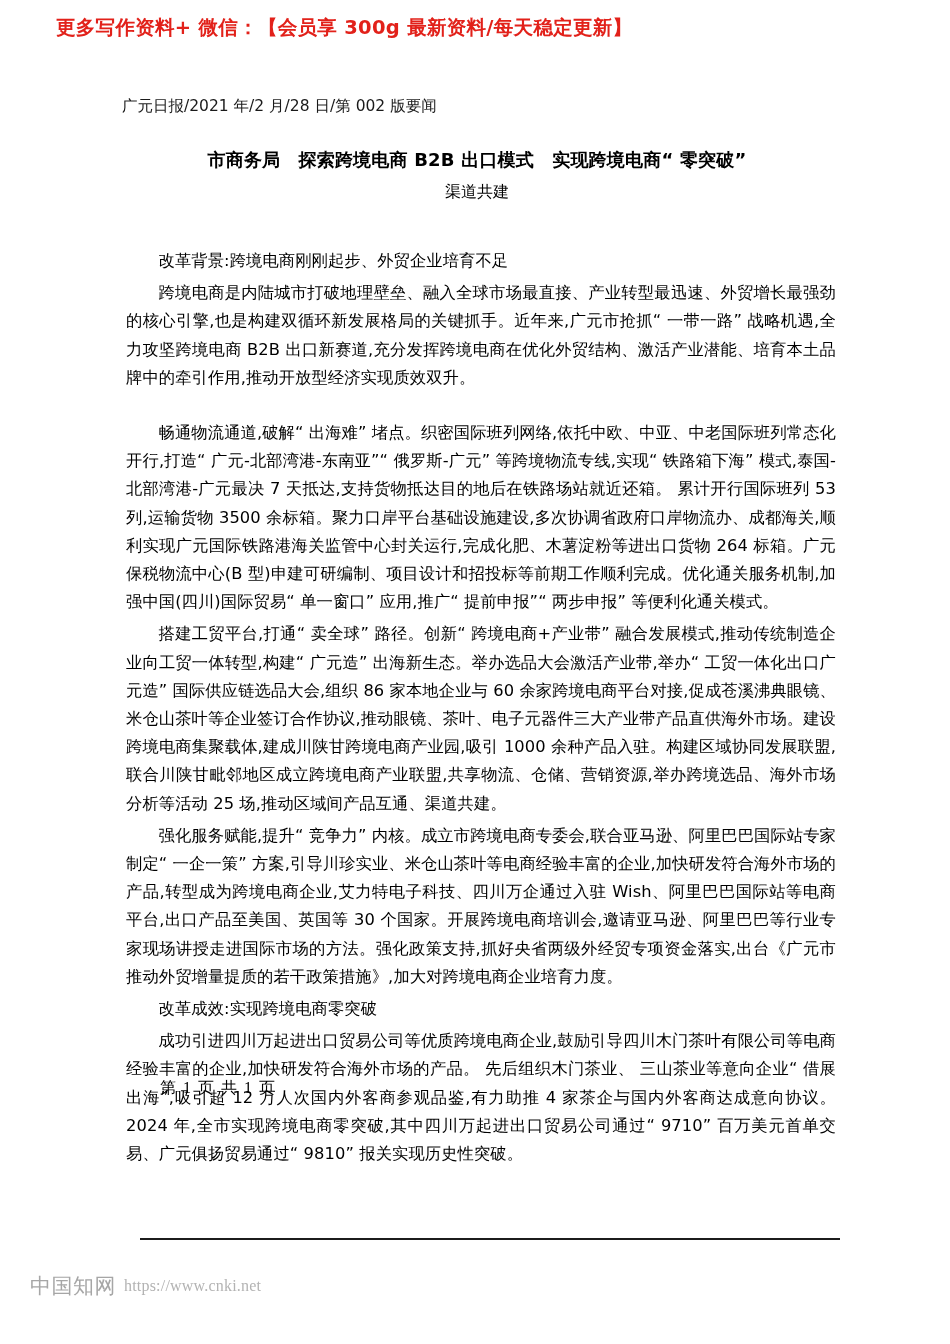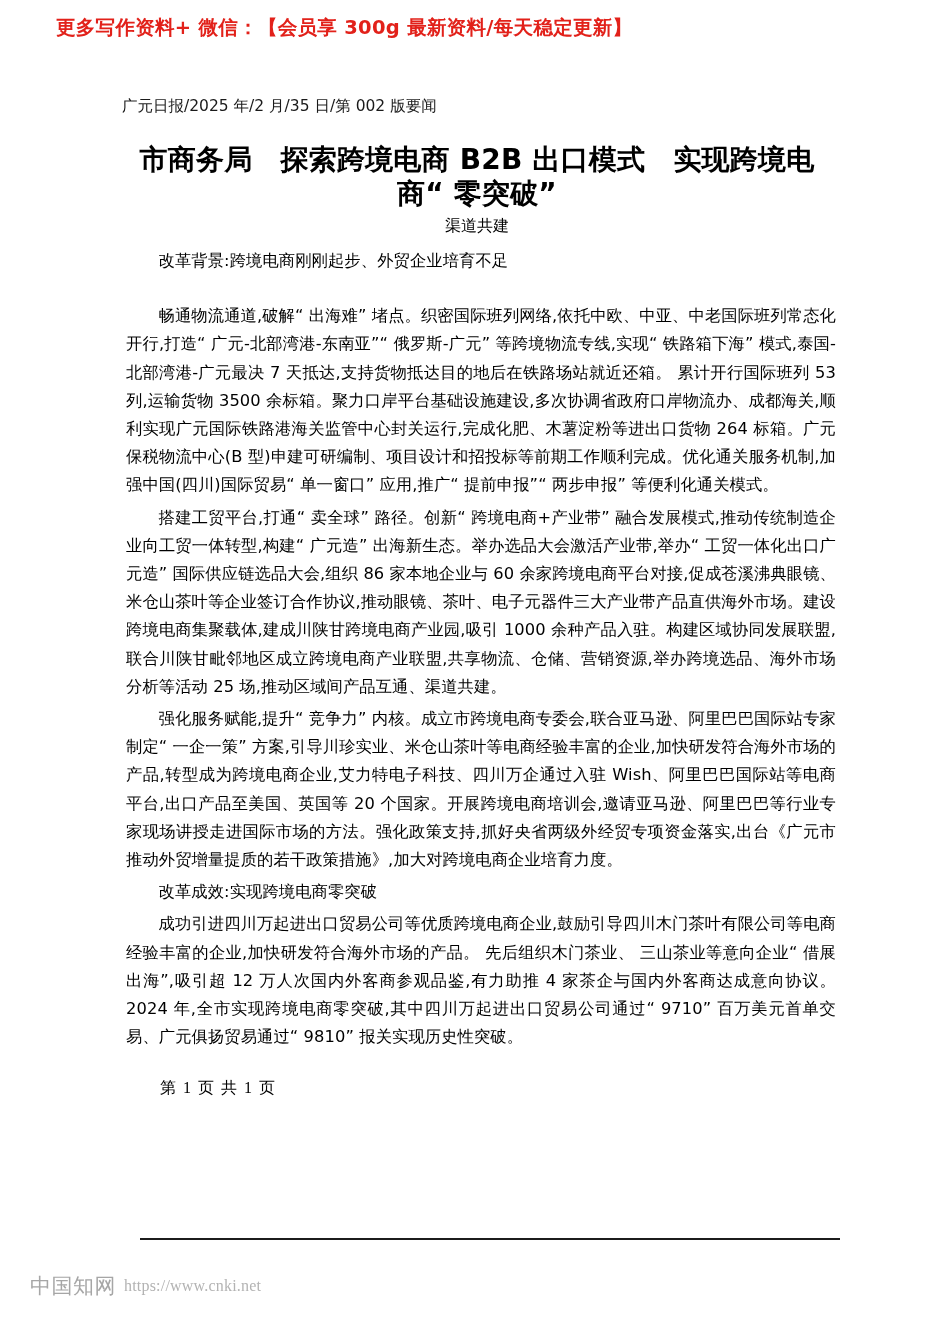--- a/index.html
+++ b/index.html
@@ -53,21 +53,21 @@
   
   .title-block {
     position: absolute;
     left: 118px;
     top: 143px;
     width: 718px;
     text-align: center;
   }
   .doc-title {
     font-family: "DejaVu Sans", "Liberation Sans", sans-serif;
-    font-size: 28px;
+    font-size: 18px;
     font-weight: bold;
     line-height: 34px;
     color: #000;
     letter-spacing: 0.2px;
   }
   .doc-author {
     margin-top: 4px;
     font-family: "DejaVu Sans", "Liberation Sans", sans-serif;
     font-size: 16px;
     line-height: 22px;
@@ -146,32 +146,33 @@
     letter-spacing: 0.2px;
   }
 </style>
 </head>
 <body>
 
 <div class="page">
 
   <div class="promo-banner">更多写作资料+ 微信：【会员享 300g 最新资料/每天稳定更新】</div>
 
-  <div class="citation">广元日报/2025 年/2 月/35 日/第 002 版要闻</div>
+  <div class="citation">广元日报/2021 年/2 月/28 日/第 002 版要闻</div>
 
   <div class="title-block">
     <div class="doc-title">市商务局　探索跨境电商 B2B 出口模式　实现跨境电商“ 零突破”</div>
     <div class="doc-author">渠道共建</div>
   </div>
 
   <div class="body-wrap">
     <p class="para indent">改革背景:跨境电商刚刚起步、外贸企业培育不足</p>
+    <p class="para indent">跨境电商是内陆城市打破地理壁垒、融入全球市场最直接、产业转型最迅速、外贸增长最强劲的核心引擎,也是构建双循环新发展格局的关键抓手。近年来,广元市抢抓“ 一带一路” 战略机遇,全力攻坚跨境电商 B2B 出口新赛道,充分发挥跨境电商在优化外贸结构、激活产业潜能、培育本土品牌中的牵引作用,推动开放型经济实现质效双升。</p>
     <p class="para indent spacer-before">畅通物流通道,破解“ 出海难” 堵点。织密国际班列网络,依托中欧、中亚、中老国际班列常态化开行,打造“ 广元-北部湾港-东南亚”“ 俄罗斯-广元” 等跨境物流专线,实现“ 铁路箱下海” 模式,泰国-北部湾港-广元最决 7 天抵达,支持货物抵达目的地后在铁路场站就近还箱。 累计开行国际班列 53 列,运输货物 3500 余标箱。聚力口岸平台基础设施建设,多次协调省政府口岸物流办、成都海关,顺利实现广元国际铁路港海关监管中心封关运行,完成化肥、木薯淀粉等进出口货物 264 标箱。广元保税物流中心(B 型)申建可研编制、项目设计和招投标等前期工作顺利完成。优化通关服务机制,加强中国(四川)国际贸易“ 单一窗口” 应用,推广“ 提前申报”“ 两步申报” 等便利化通关模式。</p>
     <p class="para indent">搭建工贸平台,打通“ 卖全球” 路径。创新“ 跨境电商+产业带” 融合发展模式,推动传统制造企业向工贸一体转型,构建“ 广元造” 出海新生态。举办选品大会激活产业带,举办“ 工贸一体化出口广元造” 国际供应链选品大会,组织 86 家本地企业与 60 余家跨境电商平台对接,促成苍溪沸典眼镜、米仓山茶叶等企业签订合作协议,推动眼镜、茶叶、电子元器件三大产业带产品直供海外市场。建设跨境电商集聚载体,建成川陕甘跨境电商产业园,吸引 1000 余种产品入驻。构建区域协同发展联盟,联合川陕甘毗邻地区成立跨境电商产业联盟,共享物流、仓储、营销资源,举办跨境选品、海外市场分析等活动 25 场,推动区域间产品互通、渠道共建。</p>
-    <p class="para indent">强化服务赋能,提升“ 竞争力” 内核。成立市跨境电商专委会,联合亚马逊、阿里巴巴国际站专家制定“ 一企一策” 方案,引导川珍实业、米仓山茶叶等电商经验丰富的企业,加快研发符合海外市场的产品,转型成为跨境电商企业,艾力特电子科技、四川万企通过入驻 Wish、阿里巴巴国际站等电商平台,出口产品至美国、英国等 20 个国家。开展跨境电商培训会,邀请亚马逊、阿里巴巴等行业专家现场讲授走进国际市场的方法。强化政策支持,抓好央省两级外经贸专项资金落实,出台《广元市推动外贸增量提质的若干政策措施》,加大对跨境电商企业培育力度。</p>
+    <p class="para indent">强化服务赋能,提升“ 竞争力” 内核。成立市跨境电商专委会,联合亚马逊、阿里巴巴国际站专家制定“ 一企一策” 方案,引导川珍实业、米仓山茶叶等电商经验丰富的企业,加快研发符合海外市场的产品,转型成为跨境电商企业,艾力特电子科技、四川万企通过入驻 Wish、阿里巴巴国际站等电商平台,出口产品至美国、英国等 30 个国家。开展跨境电商培训会,邀请亚马逊、阿里巴巴等行业专家现场讲授走进国际市场的方法。强化政策支持,抓好央省两级外经贸专项资金落实,出台《广元市推动外贸增量提质的若干政策措施》,加大对跨境电商企业培育力度。</p>
     <p class="para indent">改革成效:实现跨境电商零突破</p>
     <p class="para indent">成功引进四川万起进出口贸易公司等优质跨境电商企业,鼓励引导四川木门茶叶有限公司等电商经验丰富的企业,加快研发符合海外市场的产品。 先后组织木门茶业、 三山茶业等意向企业“ 借展出海”,吸引超 12 万人次国内外客商参观品鉴,有力助推 4 家茶企与国内外客商达成意向协议。2024 年,全市实现跨境电商零突破,其中四川万起进出口贸易公司通过“ 9710” 百万美元首单交易、广元俱扬贸易通过“ 9810” 报关实现历史性突破。</p>
   </div>
 
   <div class="page-number">第 1 页 共 1 页</div>
 
   <div class="bottom-rule"></div>
 
   <div class="watermark">
     <span class="wm-logo">中国知网</span>

